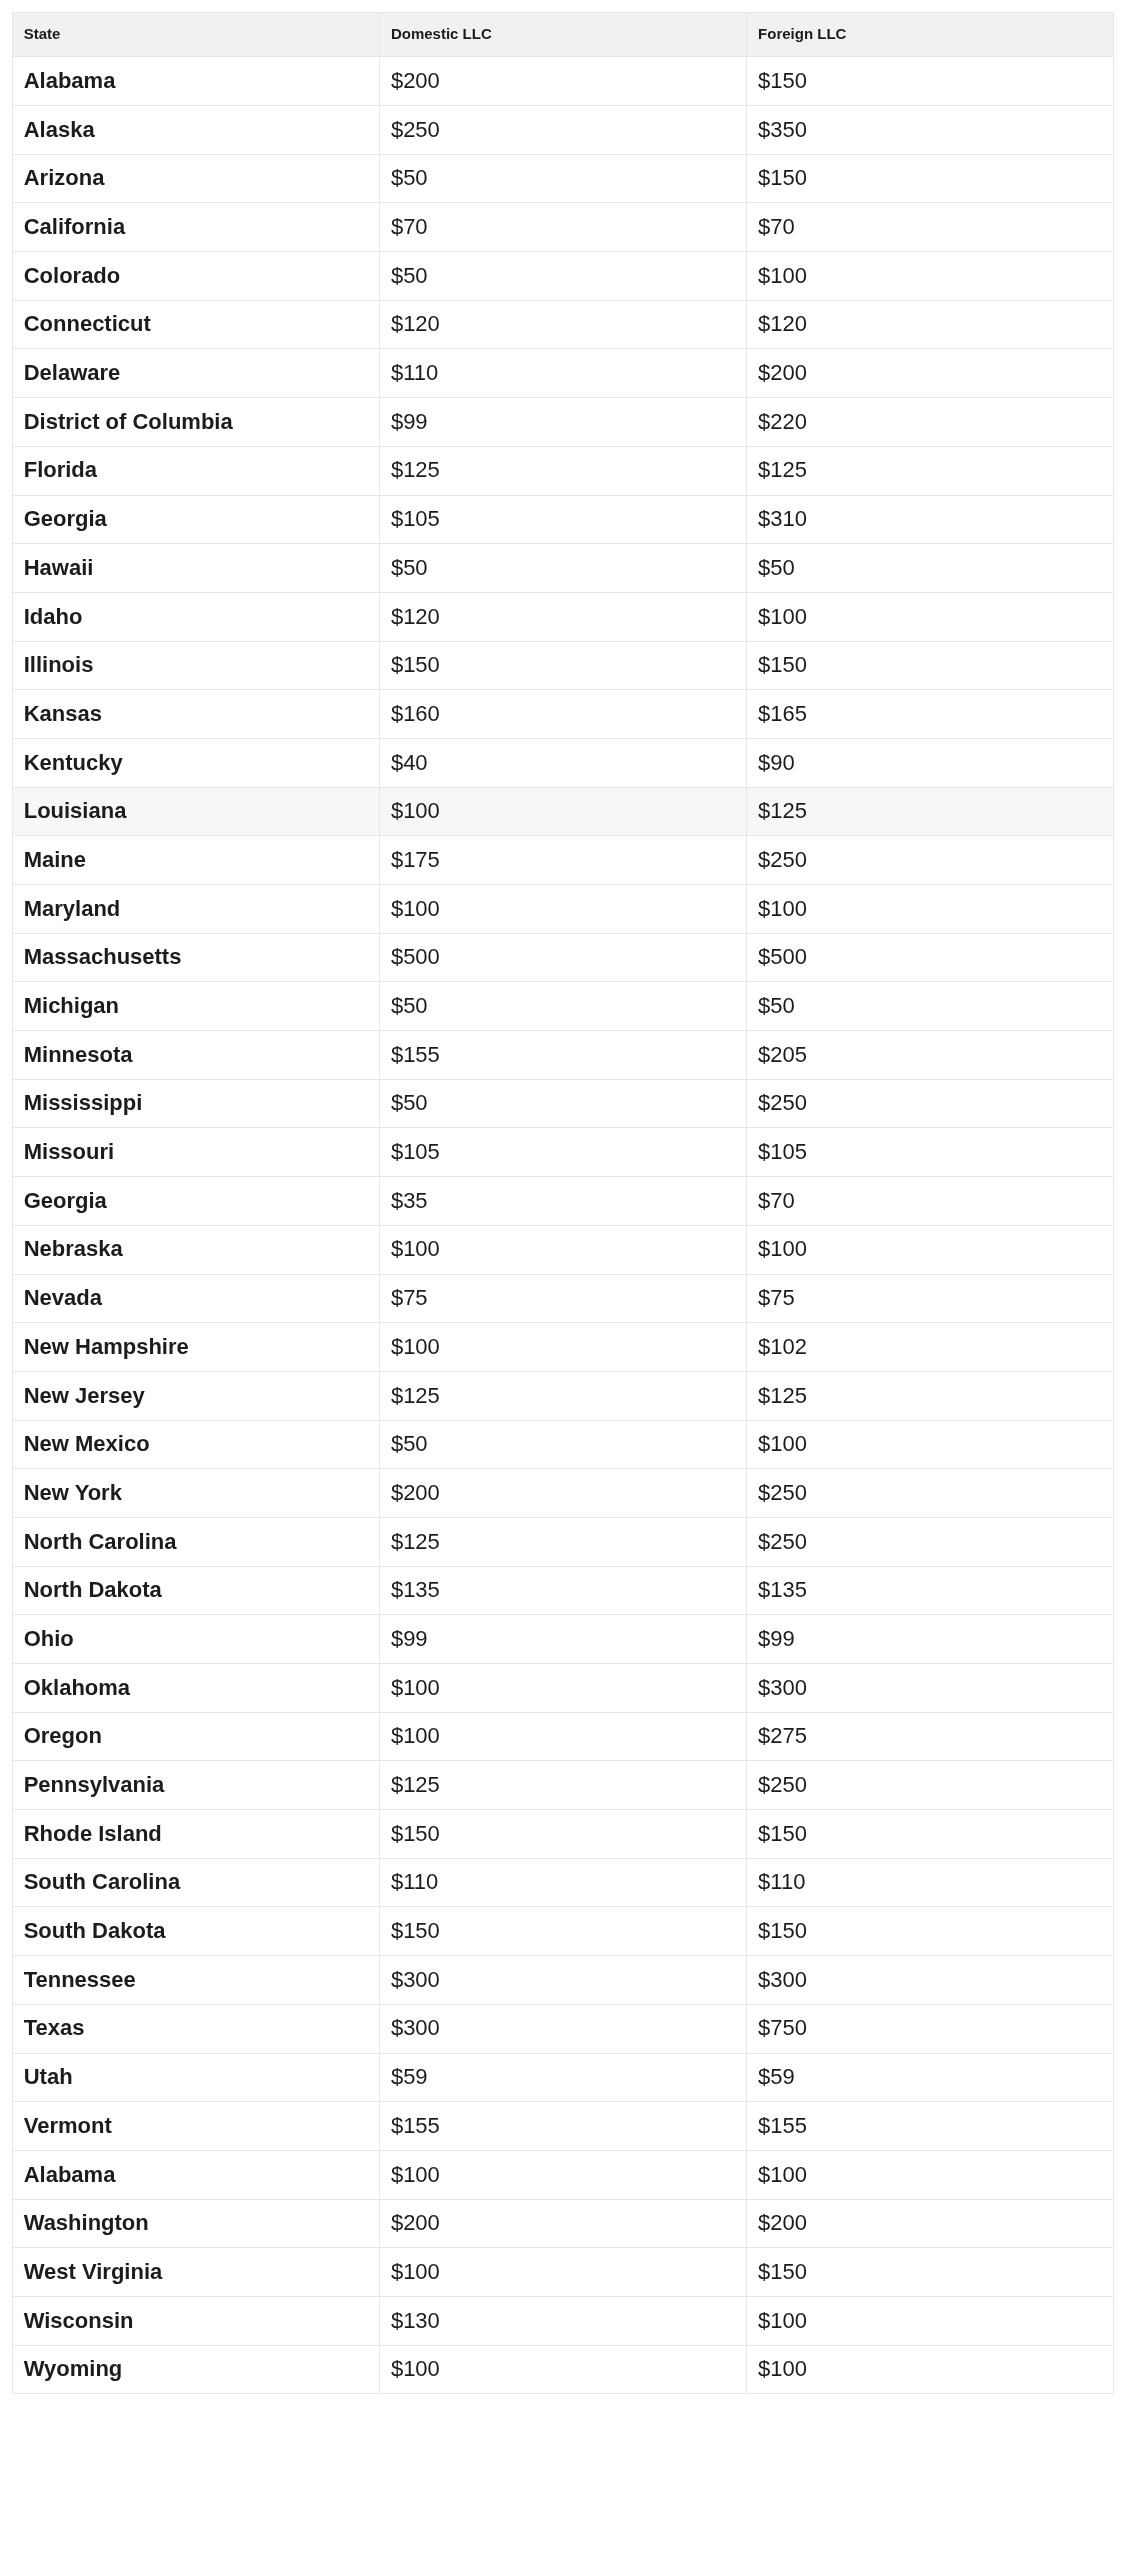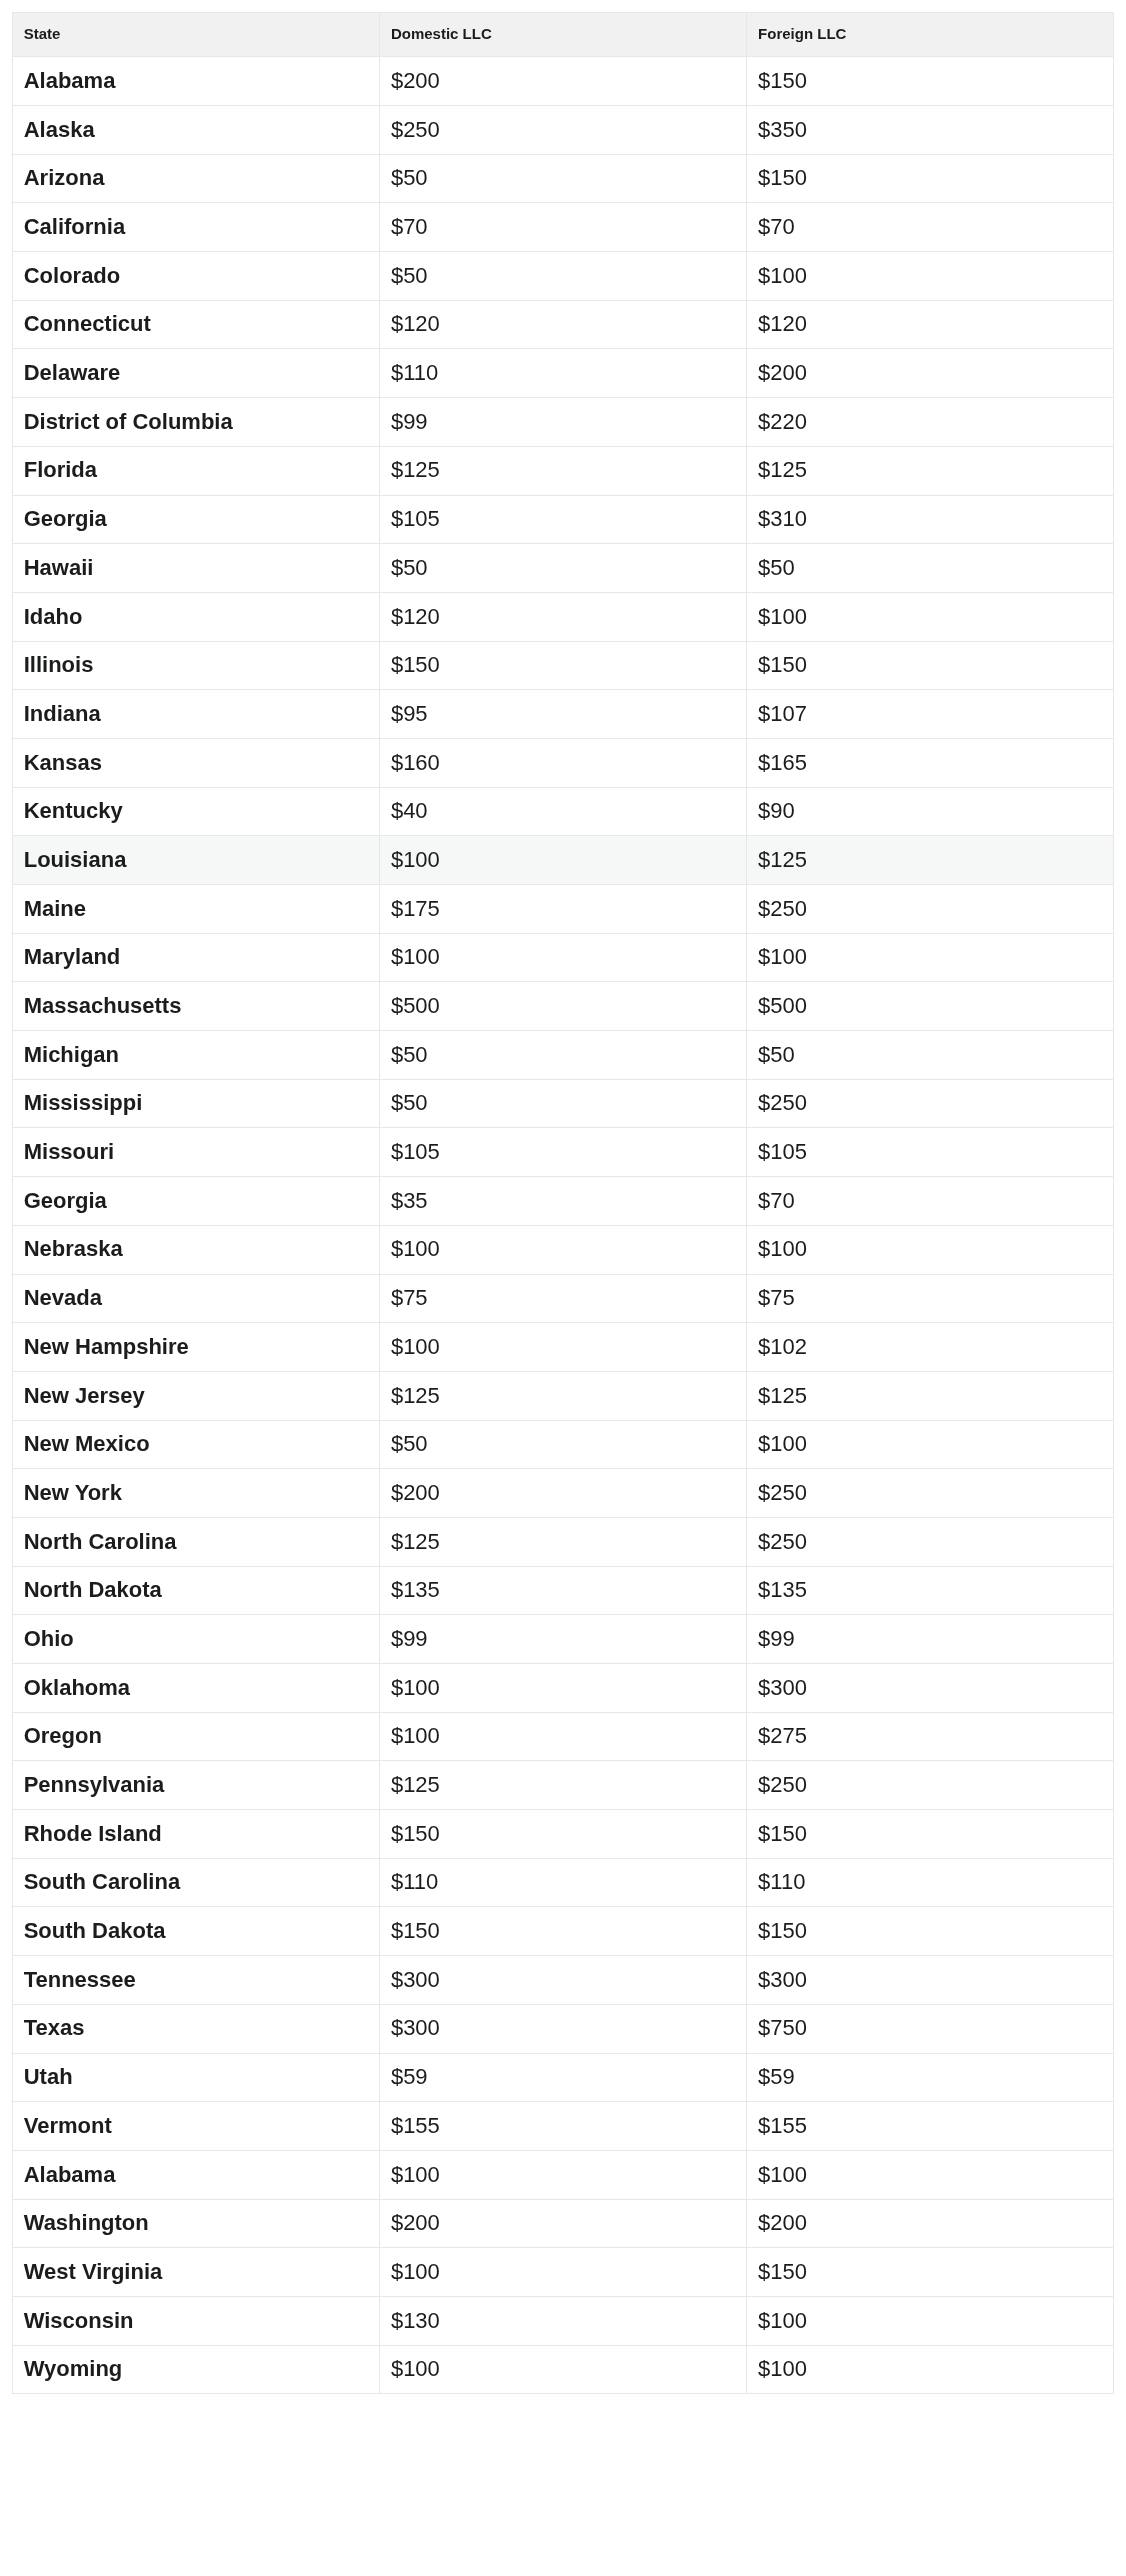--- a/index.html
+++ b/index.html
@@ -146,27 +146,20 @@
   </tr>
         <tr>
     <td>
       <a class="state-link">Illinois</a>
     </td>
     <td>$150</td>
     <td>$150</td>
   </tr>
         <tr>
     <td>
-      <a class="state-link">Indiana</a>
-    </td>
-    <td>$95</td>
-    <td>$107</td>
-  </tr>
-        <tr>
-    <td>
       <a class="state-link">Kansas</a>
     </td>
     <td>$160</td>
     <td>$165</td>
   </tr>
         <tr>
     <td>
       <a class="state-link">Kentucky</a>
     </td>
     <td>$40</td>
@@ -199,20 +192,27 @@
     </td>
     <td>$500</td>
     <td>$500</td>
   </tr>
         <tr>
     <td>
       <a class="state-link">Michigan</a>
     </td>
     <td>$50</td>
     <td>$50</td>
+  </tr>
+        <tr>
+    <td>
+      <a class="state-link">Minnesota</a>
+    </td>
+    <td>$155</td>
+    <td>$205</td>
   </tr>
         <tr>
     <td>
       <a class="state-link">Mississippi</a>
     </td>
     <td>$50</td>
     <td>$250</td>
   </tr>
         <tr>
     <td>

